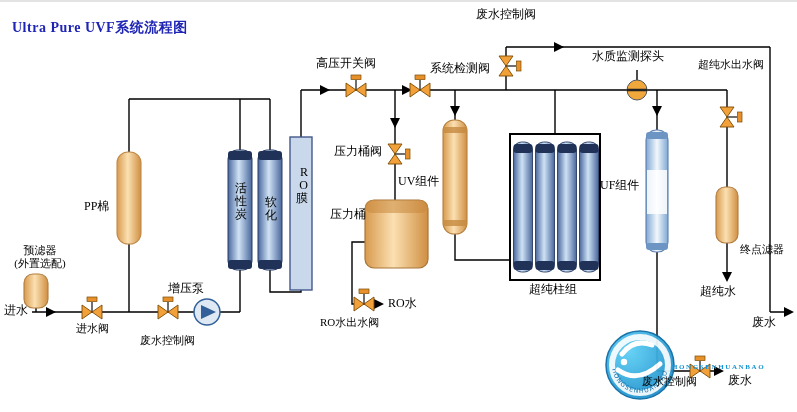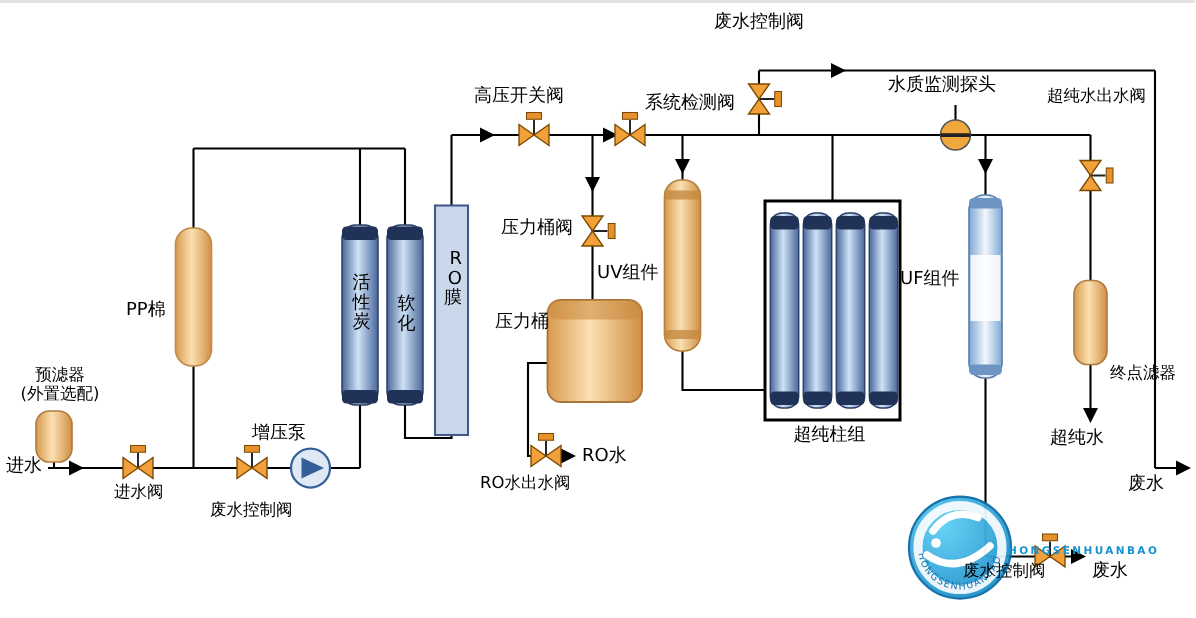--- a/index.html
+++ b/index.html
@@ -1,19 +1,19 @@
 <!DOCTYPE html>
 <html><head>
 <meta charset="utf-8">
 <style>
   html,body{margin:0;padding:0;background:#fff;}
   .diagram{position:relative;width:797px;height:412px;background:#ffffff;overflow:hidden;
            border-top:2px solid #e3e3e3;font-family:"DejaVu Sans",sans-serif;}
   .diagram svg{position:absolute;left:0;top:0;}
-  .lbl{position:absolute;font-size:12px;color:#000;white-space:nowrap;line-height:1.15;}
+  .lbl{position:absolute;font-size:12px;color:#000;white-space:nowrap;line-height:1.15;font-family:Liberation Serif, serif;}
   .sm{font-size:11px;}
   .vlabel{white-space:normal;word-break:break-all;width:14px;line-height:1.08;text-align:right;font-size:12px;}
   .title{font-size:14px;font-weight:bold;color:#1f25b5;letter-spacing:0.5px;}
   .twolines{white-space:normal;text-align:center;width:80px;font-size:11px;}
   .logo-name{font-size:21px;font-weight:bold;color:#1593d4;
              text-shadow:0 1px 0 #ffffff,1px 2px 2px #a9d9f2;}
   .logo-sub{font-size:7px;letter-spacing:1.6px;color:#1593d4;font-weight:bold;}
 </style>
 </head>
 <body>
@@ -158,20 +158,21 @@
       <circle cx="640" cy="363" r="28" fill="none" stroke="#ffffff" stroke-width="6" opacity="0.9"></circle>
       <text font-size="6.3" fill="#0d6ca6" font-family="DejaVu Sans, sans-serif" letter-spacing="1">
         <textPath href="#ringP" startOffset="4">HONGSENHUANBAO</textPath>
       </text>
       <path d="M622,352 Q634,336 652,343" stroke="#ffffff" stroke-width="5" fill="none" stroke-linecap="round"></path>
       <path d="M618,368 Q638,382 660,362" stroke="#ffffff" stroke-width="5" fill="none" stroke-linecap="round"></path>
       <circle cx="624" cy="360" r="3.2" fill="#ffffff"></circle>
     </g>
   </svg>
 
+  <div class="lbl title" style="left:12px;top:18px">Ultra Pure UVF系统流程图</div>
 
   <div class="lbl" style="left:4px;top:302px">进水</div>
 
   <div class="lbl twolines" style="left:0px;top:242px">
     <div>预滤器</div>
     <div>(外置选配)</div>
   </div>
 
   <div class="lbl sm" style="left:76px;top:320px">进水阀</div>
   <div class="lbl" style="left:84px;top:198px">PP棉</div>

